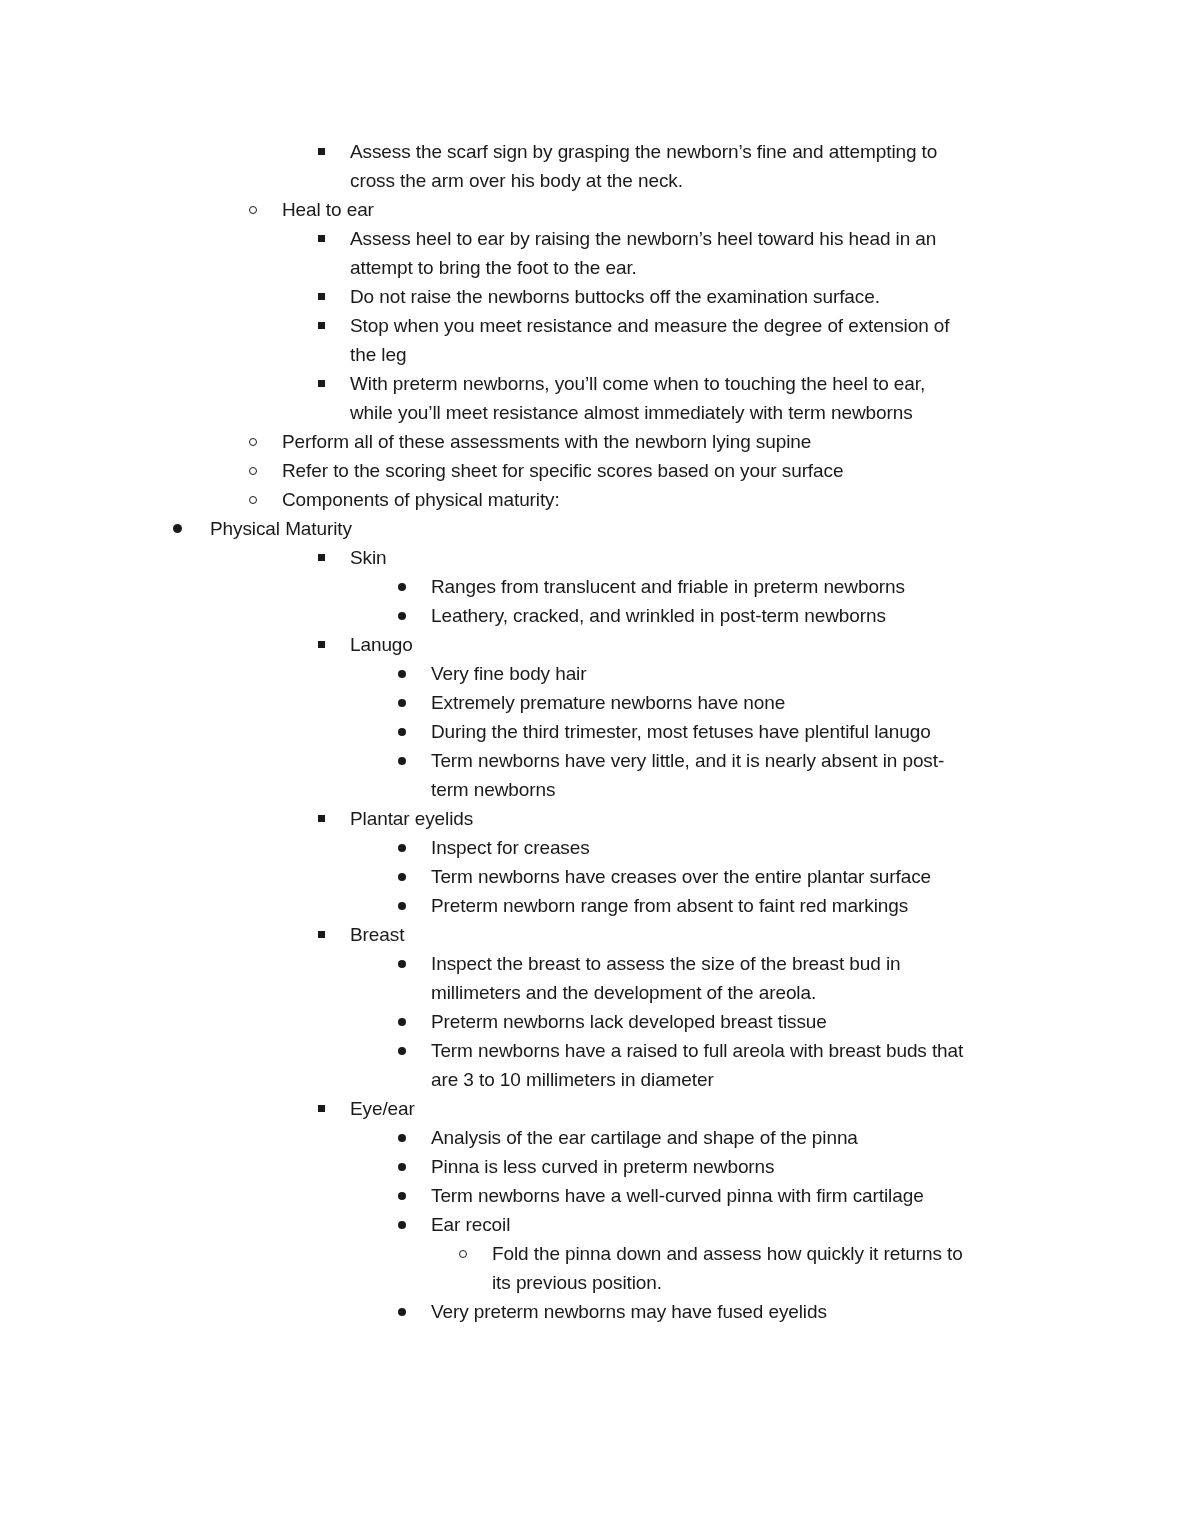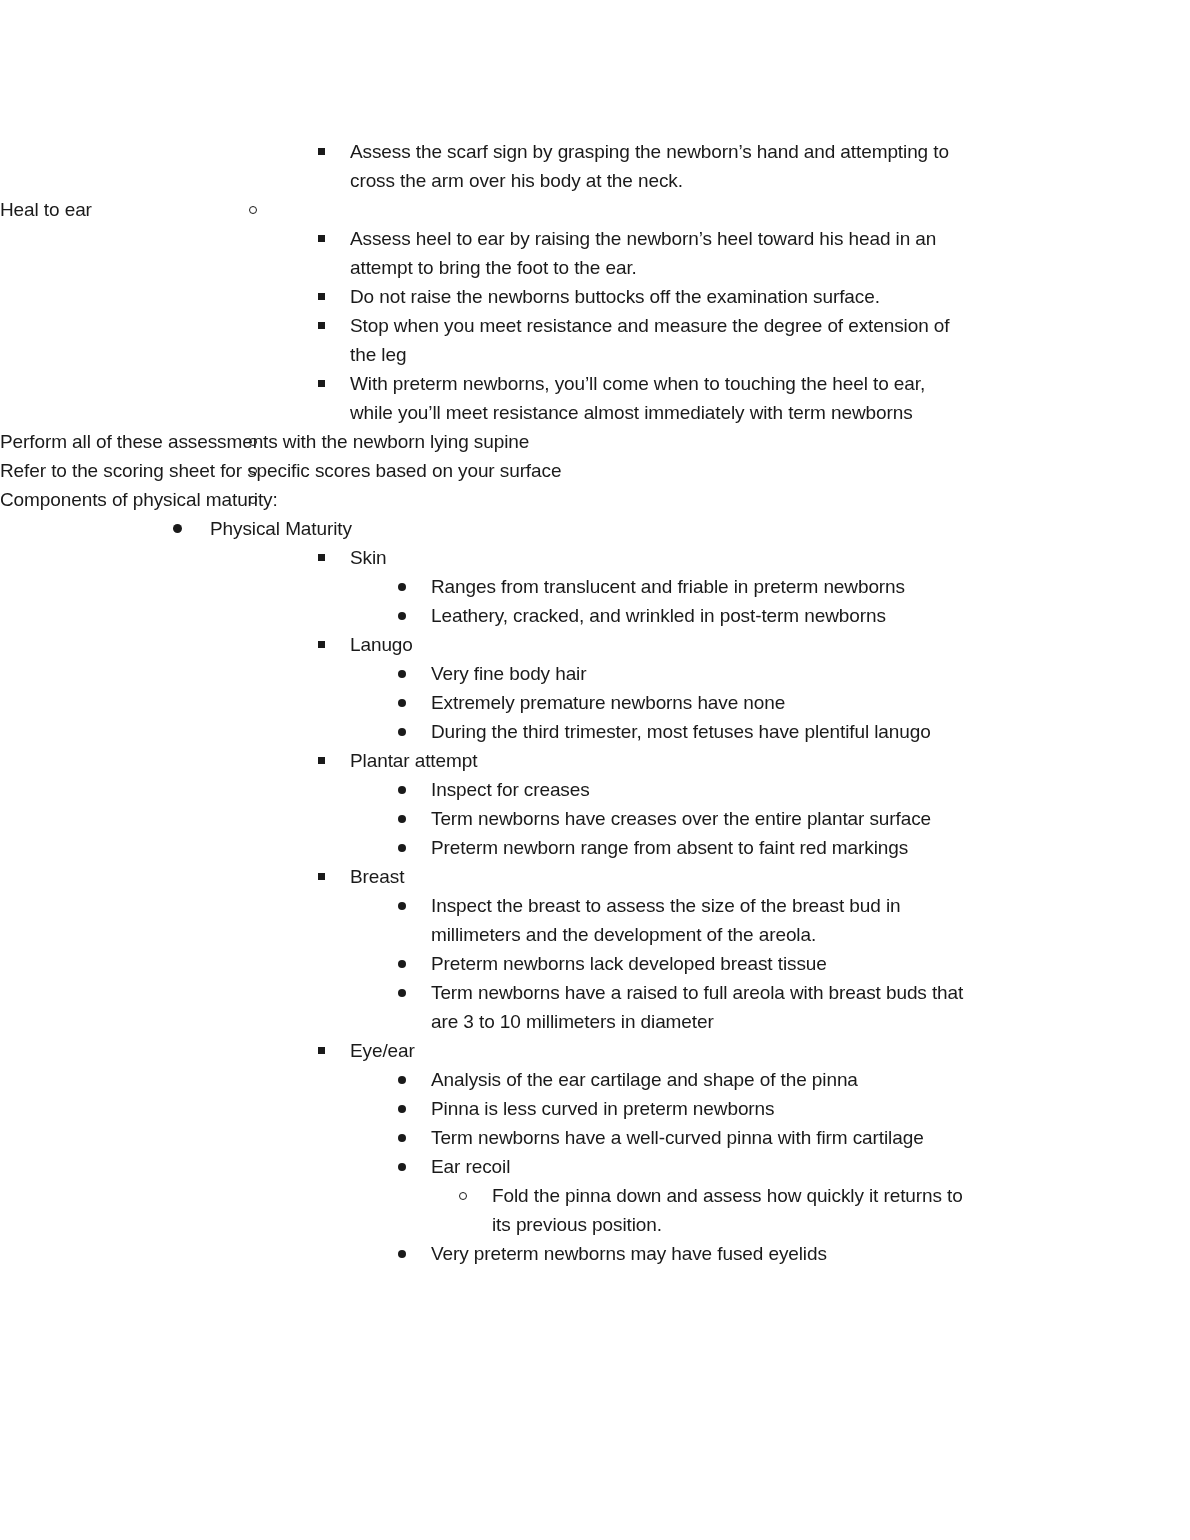--- a/index.html
+++ b/index.html
@@ -21,21 +21,21 @@
     color: #1a1a1a;
     font-size: 19px;
     line-height: 29px;
     letter-spacing: -0.1px;
   }
   .li { position: relative; }
   .tx { white-space: pre-line; }
 
   
   .l1 { padding-left: 210px; }
-  .l2 { }
+  .l2 { padding-left: 282px; }
   .l3 { padding-left: 350px; }
   .l4 { padding-left: 421px; margin-left: 10px; }
   .l5 { padding-left: 492px; }
   .l1 .mk { left: 173px; }
   .l2 .mk { left: 249px; }
   .l3 .mk { left: 318px; }
   .l4 .mk { left: 388px; }
   .l5 .mk { left: 459px; }
 
   
@@ -43,42 +43,44 @@
   .mk-disc   { width: 8px; height: 8px; background: #1a1a1a; border-radius: 50%; top: 11px; }
   .l1 .mk-disc { width: 9px; height: 9px; top: 10px; }
   .mk-circle { width: 6px; height: 6px; border: 1.5px solid #1a1a1a; border-radius: 50%; background: transparent; top: 11px; }
   .mk-square { width: 7px; height: 7px; background: #1a1a1a; top: 11px; }
 </style>
 </head>
 <body>
 
 <div class="page">
   <div class="content">
-    <div class="li l3"><span class="mk mk-square"></span><span class="tx">Assess the scarf sign by grasping the newborn’s hand and attempting to
+    <div class="li l3"><span class="mk mk-square"></span><span class="tx">Assess the scarf sign by grasping the newborn’s fine and attempting to
 cross the arm over his body at the neck.</span></div>
     <div class="li l2"><span class="mk mk-circle"></span><span class="tx">Heal to ear</span></div>
     <div class="li l3"><span class="mk mk-square"></span><span class="tx">Assess heel to ear by raising the newborn’s heel toward his head in an
 attempt to bring the foot to the ear.</span></div>
     <div class="li l3"><span class="mk mk-square"></span><span class="tx">Do not raise the newborns buttocks off the examination surface.</span></div>
     <div class="li l3"><span class="mk mk-square"></span><span class="tx">Stop when you meet resistance and measure the degree of extension of
 the leg</span></div>
     <div class="li l3"><span class="mk mk-square"></span><span class="tx">With preterm newborns, you’ll come when to touching the heel to ear,
 while you’ll meet resistance almost immediately with term newborns</span></div>
     <div class="li l2"><span class="mk mk-circle"></span><span class="tx">Perform all of these assessments with the newborn lying supine</span></div>
     <div class="li l2"><span class="mk mk-circle"></span><span class="tx">Refer to the scoring sheet for specific scores based on your surface</span></div>
     <div class="li l2"><span class="mk mk-circle"></span><span class="tx">Components of physical maturity:</span></div>
     <div class="li l1"><span class="mk mk-disc"></span><span class="tx">Physical Maturity</span></div>
     <div class="li l3"><span class="mk mk-square"></span><span class="tx">Skin</span></div>
     <div class="li l4"><span class="mk mk-disc"></span><span class="tx">Ranges from translucent and friable in preterm newborns</span></div>
     <div class="li l4"><span class="mk mk-disc"></span><span class="tx">Leathery, cracked, and wrinkled in post-term newborns</span></div>
     <div class="li l3"><span class="mk mk-square"></span><span class="tx">Lanugo</span></div>
     <div class="li l4"><span class="mk mk-disc"></span><span class="tx">Very fine body hair</span></div>
     <div class="li l4"><span class="mk mk-disc"></span><span class="tx">Extremely premature newborns have none</span></div>
     <div class="li l4"><span class="mk mk-disc"></span><span class="tx">During the third trimester, most fetuses have plentiful lanugo</span></div>
-    <div class="li l3"><span class="mk mk-square"></span><span class="tx">Plantar attempt</span></div>
+    <div class="li l4"><span class="mk mk-disc"></span><span class="tx">Term newborns have very little, and it is nearly absent in post-
+term newborns</span></div>
+    <div class="li l3"><span class="mk mk-square"></span><span class="tx">Plantar eyelids</span></div>
     <div class="li l4"><span class="mk mk-disc"></span><span class="tx">Inspect for creases</span></div>
     <div class="li l4"><span class="mk mk-disc"></span><span class="tx">Term newborns have creases over the entire plantar surface</span></div>
     <div class="li l4"><span class="mk mk-disc"></span><span class="tx">Preterm newborn range from absent to faint red markings</span></div>
     <div class="li l3"><span class="mk mk-square"></span><span class="tx">Breast</span></div>
     <div class="li l4"><span class="mk mk-disc"></span><span class="tx">Inspect the breast to assess the size of the breast bud in
 millimeters and the development of the areola.</span></div>
     <div class="li l4"><span class="mk mk-disc"></span><span class="tx">Preterm newborns lack developed breast tissue</span></div>
     <div class="li l4"><span class="mk mk-disc"></span><span class="tx">Term newborns have a raised to full areola with breast buds that
 are 3 to 10 millimeters in diameter</span></div>
     <div class="li l3"><span class="mk mk-square"></span><span class="tx">Eye/ear</span></div>

